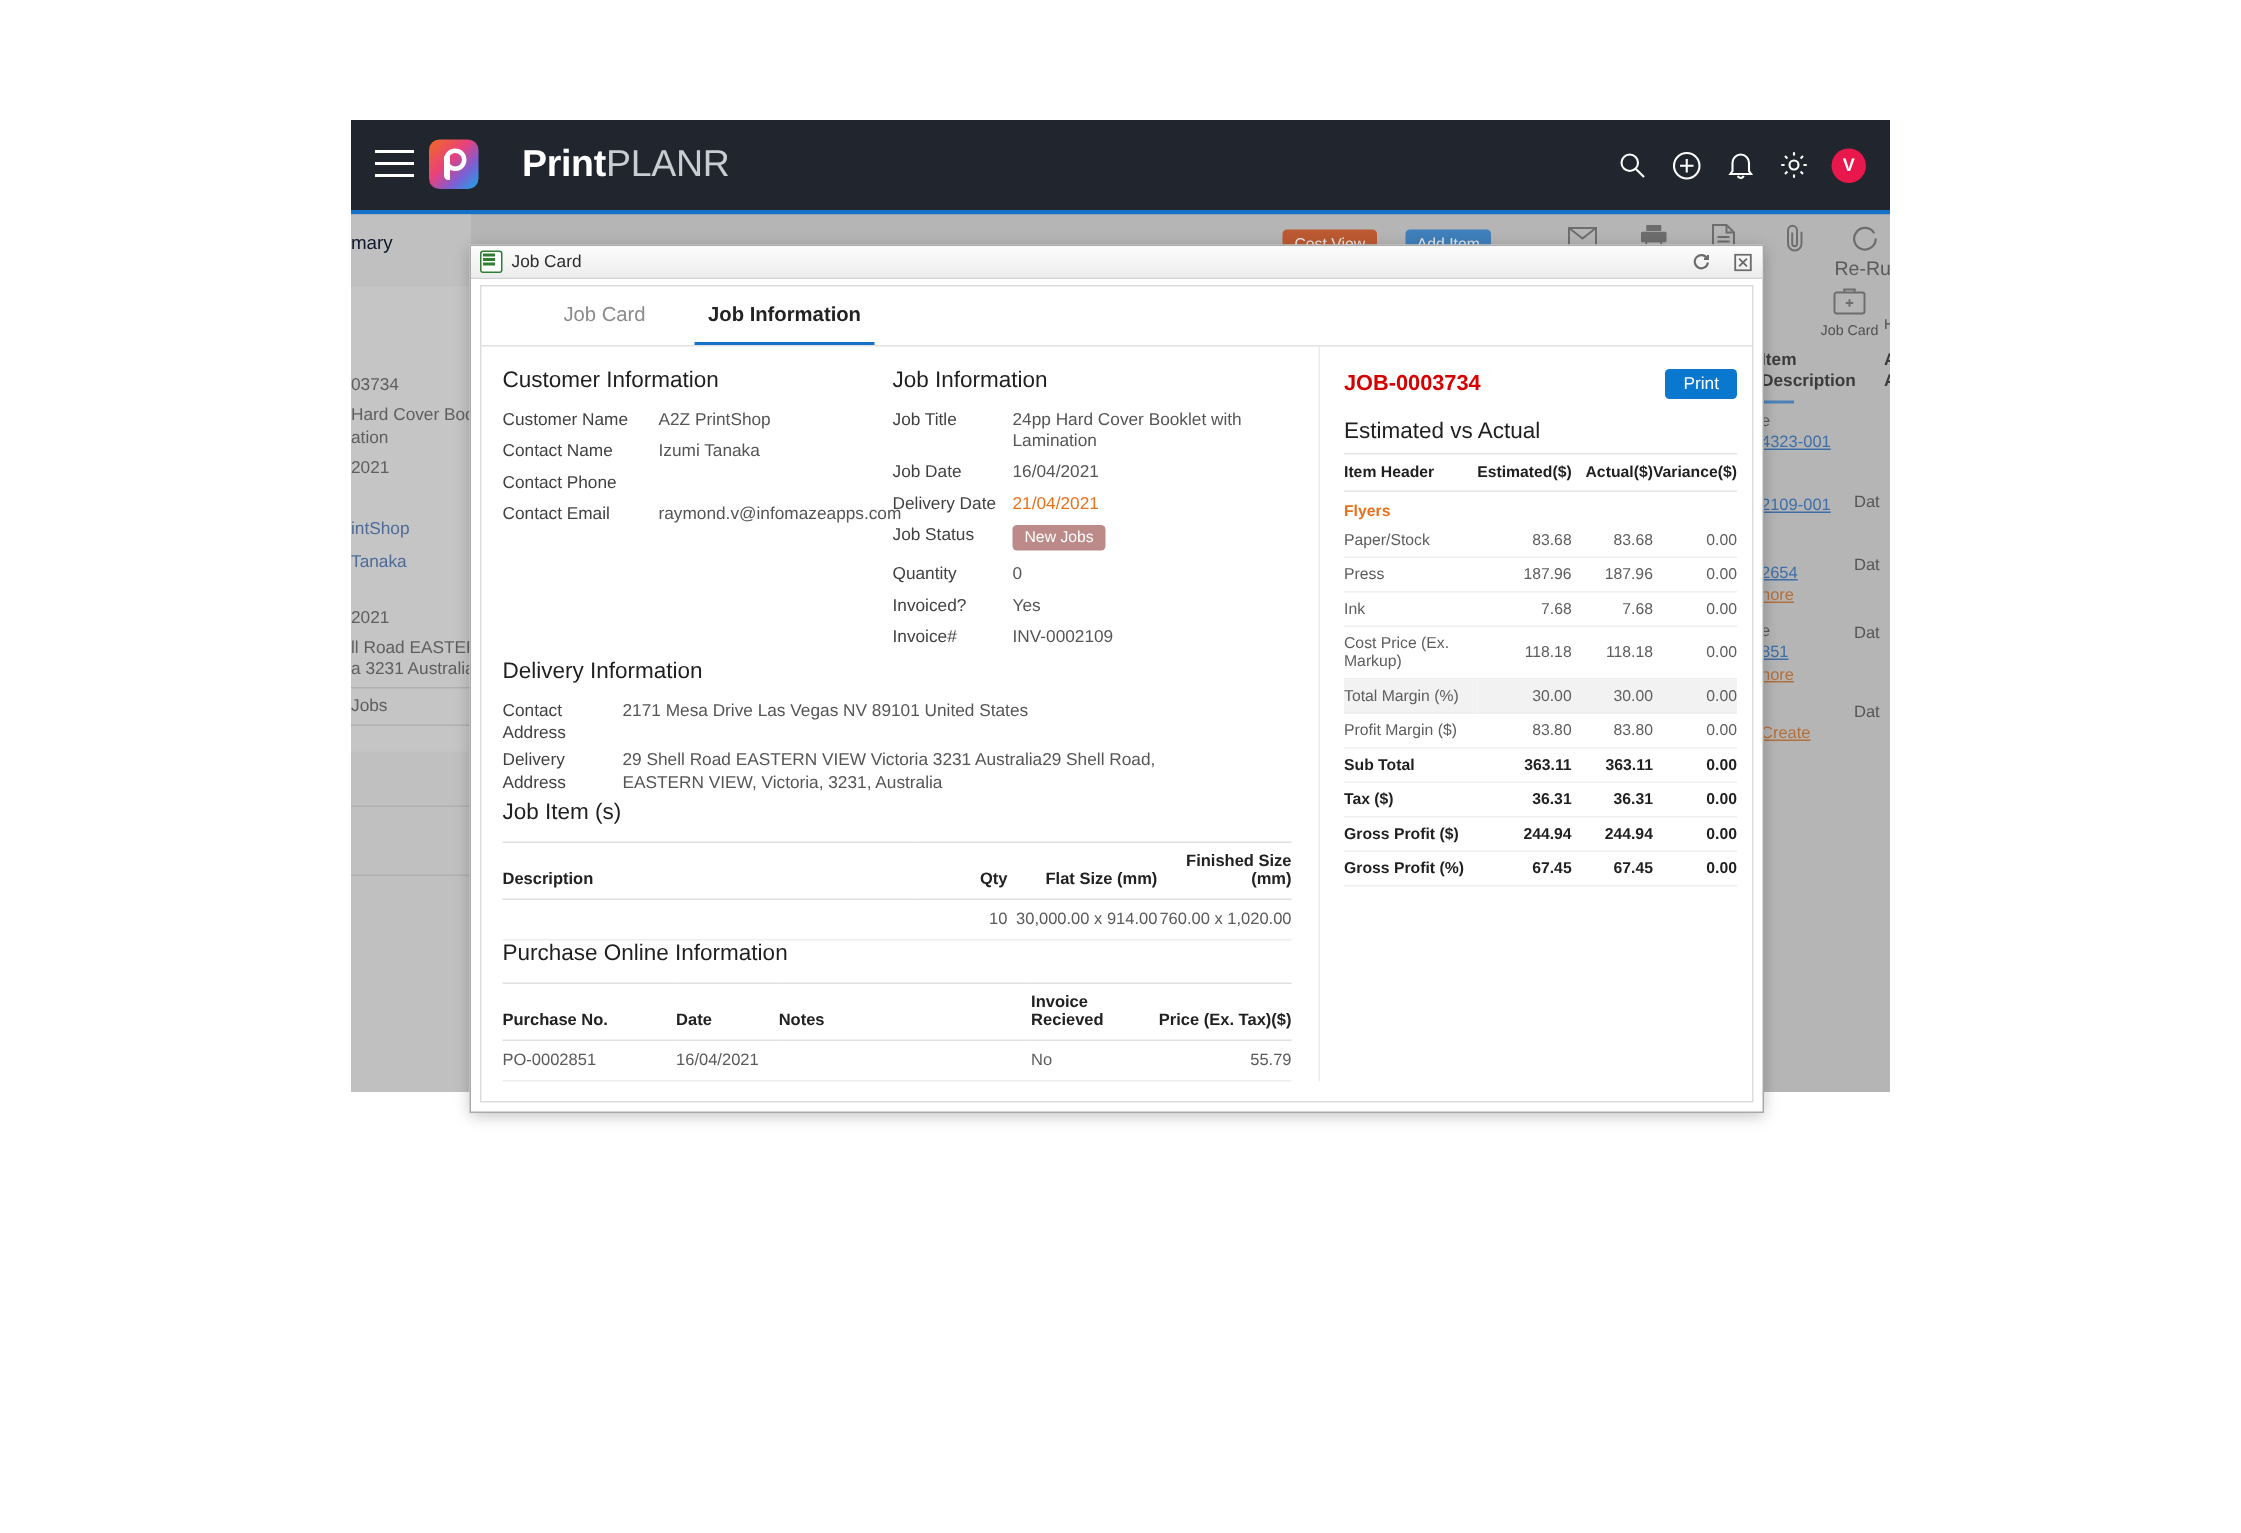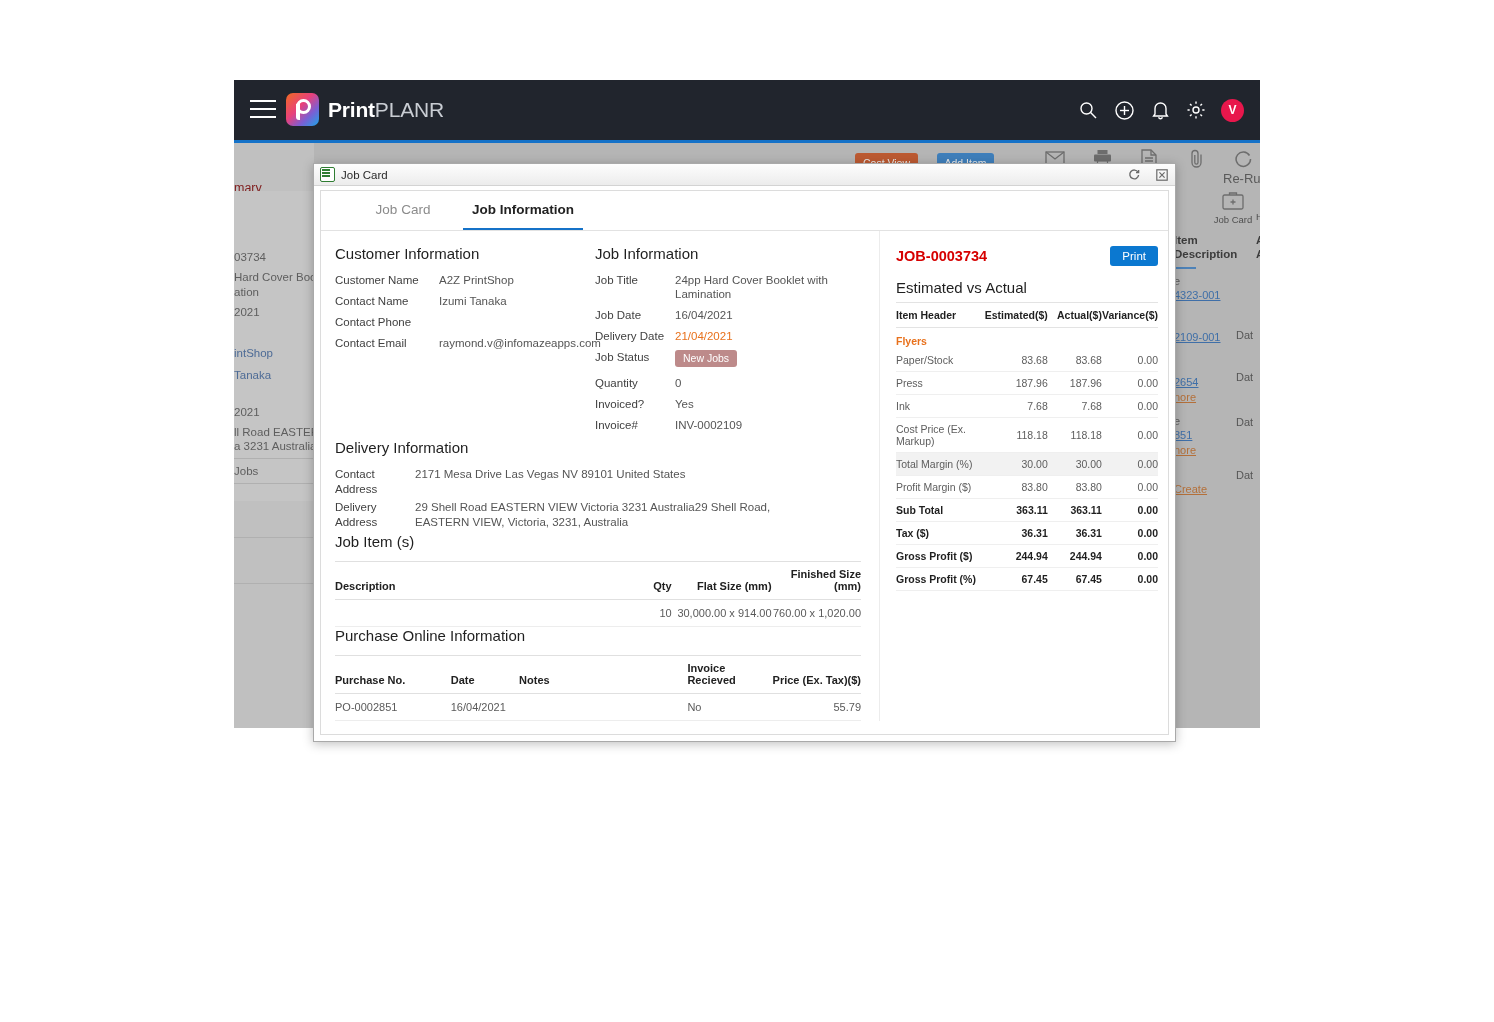--- a/index.html
+++ b/index.html
@@ -86,23 +86,24 @@
   }
   .logo-mark::before {
     content: "";
     position: absolute;
     left: 10px; top: 11px;
     width: 3.5px; height: 16px;
     background: #ffffff;
     border-bottom-left-radius: 3px;
   }
   .logo-text {
-    font-size: 21px;
+    font-size: 25px;
     letter-spacing: -0.2px;
     white-space: nowrap;
+    margin-left: 20px;
   }
   .logo-text .b { color: #ffffff; font-weight: bold; }
   .logo-text .l { color: #c9cdd3; font-weight: 300; }
 
   .hdr-icons {
     position: absolute;
     right: 16px;
     top: 0;
     height: 60px;
     display: flex;
@@ -143,23 +144,22 @@
   .bg-left-panel {
     position: absolute;
     left: 0; top: 0;
     width: 80px;
     height: 585px;
     background: #c0c0c0;
   }
   .bg-summary-title {
     position: absolute;
     left: 0px; top: 12px;
-    color: #7f1d1d;
+    color: #0f172a;
     font-size: 12.5px;
-    margin-top: 26px;
   }
   .bg-card {
     position: absolute;
     left: 0px; top: 48px;
     width: 80px;
     height: 310px;
     background: #c5c5c5;
     border-right: 1px solid #adadad;
   }
   .bg-l-line { position: absolute; left: 0px; white-space: nowrap; }

